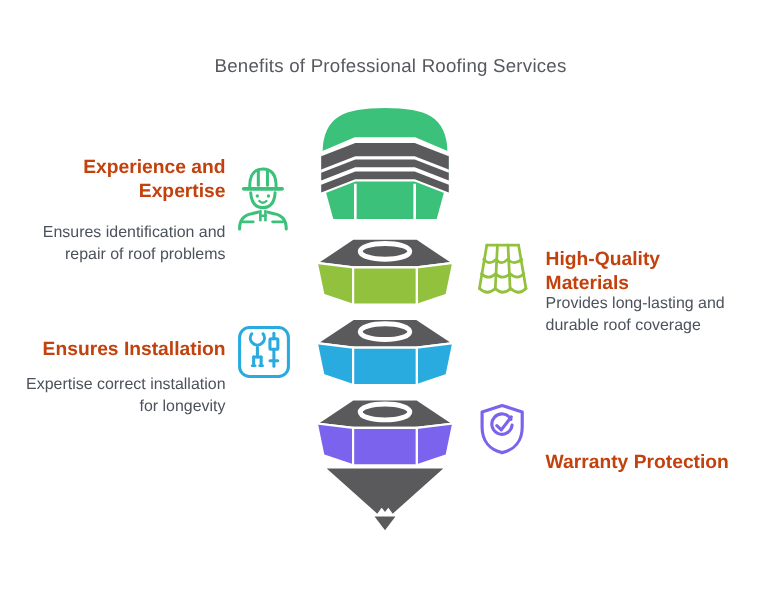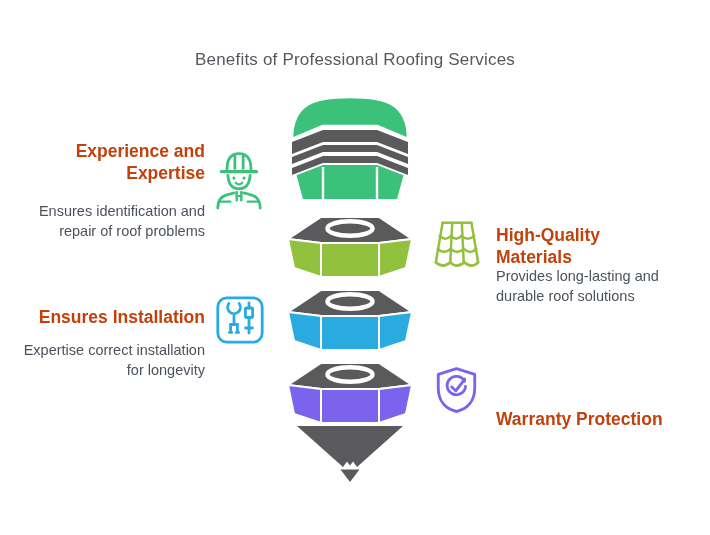--- a/index.html
+++ b/index.html
@@ -63,21 +63,21 @@
         <path d="M41,5 L48,46"></path>
         <path d="M21,5 L19,46"></path>
         <path d="M31,5 L33,46"></path>
         <path d="M8,18.5 Q13.5,24.5 19.7,18.5 M19.7,18.5 Q25,24.5 30.6,18.5 M30.6,18.5 Q37,24.5 44,18.5"></path>
         <path d="M6,32 Q12.5,38.5 19.3,32 M19.3,32 Q26,38.5 33,32 M33,32 Q40,38.5 46,32"></path>
         <path d="M4,46 Q11.5,53 19,46 M19,46 Q26,53 33.6,46 M33.6,46 Q41,53 48,46"></path>
       </g>
     </svg>
   </div>
   <div class="benefit-title" style="left:496px;top:211px;width:150px;margin-top:13px;">High-Quality Materials</div>
-  <div class="benefit-desc" style="left:496px;top:266px;width:185px;">Provides long-lasting and durable roof solutions</div>
+  <div class="benefit-desc" style="left:496px;top:266px;width:185px;">Provides long-lasting and durable roof coverage</div>
 
   <div class="benefit-title ralign" style="left:20px;top:306px;width:185px;">Ensures Installation</div>
   <div class="benefit-desc ralign" style="left:20px;top:340px;width:185px;">Expertise correct installation for longevity</div>
 
   <div class="icon" style="left:215px;top:295px;">
     <svg width="50" height="50" viewBox="0 0 50 50" fill="none" stroke-linecap="round" stroke-linejoin="round">
       <g stroke-width="2.8" stroke="#29abe0">
         <rect x="2.8" y="2.8" width="44.4" height="44.4" rx="9"></rect>
         <path d="M13.8,8.5 A6.4,6.4 0 1 0 24.2,8.5"></path>
         <path d="M19,20.8 V29.5"></path>

